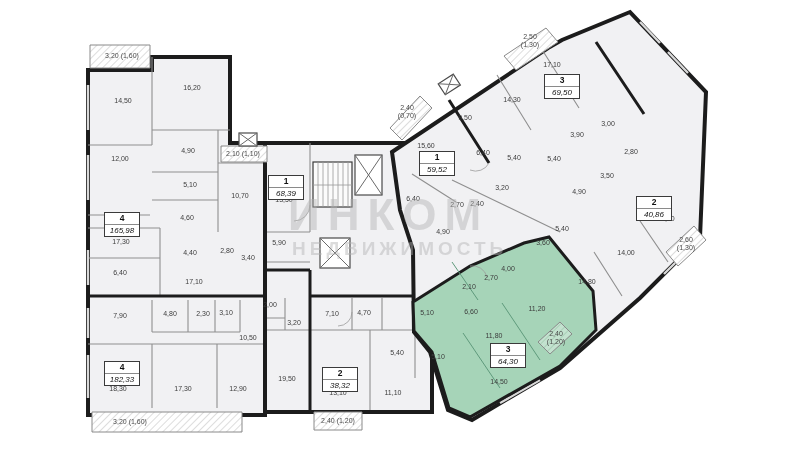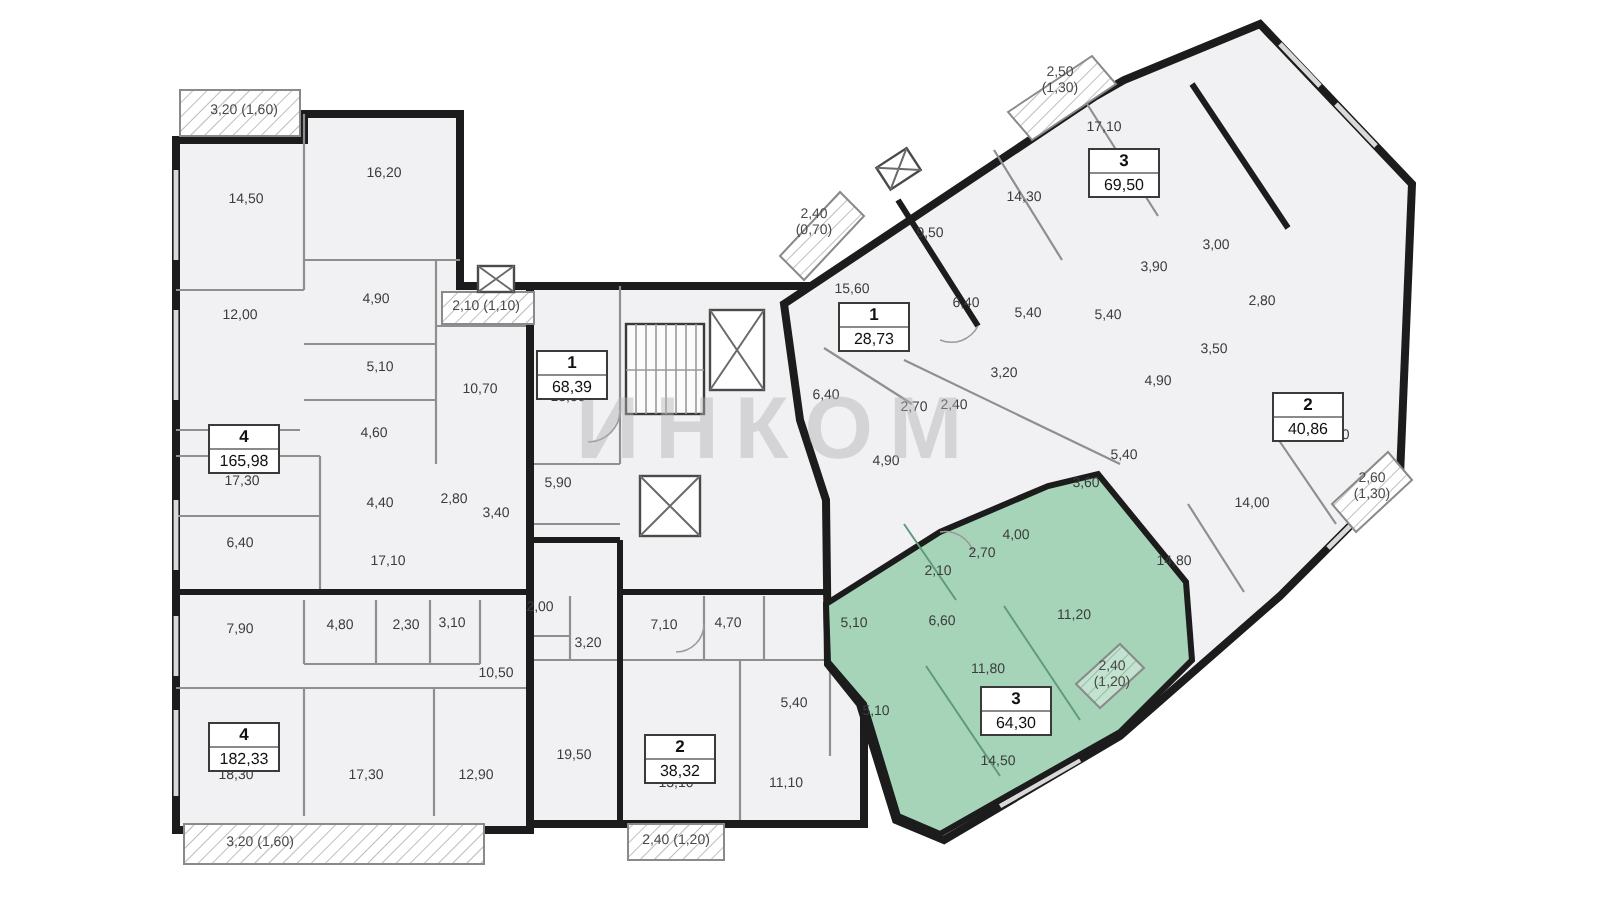--- a/index.html
+++ b/index.html
@@ -19,21 +19,21 @@
   .balc{stroke:#8a8a8a;stroke-width:1;}
   #labels{position:absolute;left:0;top:0;width:800px;height:450px;}
   .lbl{position:absolute;transform:translate(-50%,-50%);font-size:7px;color:#3c3c3c;
        white-space:nowrap;line-height:1;}
   .blbl{position:absolute;transform:translate(-50%,-50%);font-size:7px;color:#4a4a4a;
         width:30px;text-align:center;line-height:1.15;}
   .blbl.wide{white-space:nowrap;width:auto;}
   .badge{position:absolute;width:34px;background:#fff;border:1px solid #3a3a3a;
          text-align:center;z-index:5;}
   .badge .t{font-size:8.5px;font-weight:bold;line-height:11px;border-bottom:1px solid #8a8a8a;color:#111;}
-  .badge .a{font-size:8px;line-height:11px;color:#111;}
+  .badge .a{font-size:8px;line-height:11px;color:#111;font-style:italic;}
   .wm{position:absolute;color:#b3b3b3;opacity:.45;font-weight:bold;z-index:2;}
   #wm1{left:288px;top:190px;font-size:44px;letter-spacing:8px;}
   #wm2{left:292px;top:238px;font-size:19px;letter-spacing:4px;}
 </style>
 </head>
 <body>
 
 <div id="plan">
 
   <svg width="800" height="450" viewBox="0 0 800 450">
@@ -111,20 +111,21 @@
         <rect class="xrect" x="440" y="78" width="18" height="13"></rect>
         <path class="xl" d="M440,78 L458,91 M458,78 L440,91"></path>
       </g>
       <path class="door" d="
         M310,205 a16,16 0 0 1 -16,16 M352,312 a14,14 0 0 1 -14,14
         M489,163 a15,15 0 0 1 -19,7 M470,266 a15,15 0 0 1 17,11"></path>
     </g>
   </svg>
 
   <div id="wm1" class="wm">ИНКОМ</div>
+  <div id="wm2" class="wm">НЕДВИЖИМОСТЬ</div>
 
   <div id="labels">
       <div class="lbl" style="left: 123px; top: 100px;">14,50</div>
       <div class="lbl" style="left: 192px; top: 87px;">16,20</div>
       <div class="lbl" style="left: 120px; top: 158px;">12,00</div>
       <div class="lbl" style="left: 188px; top: 150px;">4,90</div>
       <div class="lbl" style="left: 190px; top: 184px;">5,10</div>
       <div class="lbl" style="left: 187px; top: 217px;">4,60</div>
       <div class="lbl" style="left: 227px; top: 250px;">2,80</div>
       <div class="lbl" style="left: 190px; top: 252px;">4,40</div>
@@ -203,21 +204,21 @@
   <div class="badge" style="left:268px;top:175px">
     <div class="t">1</div>
     <div class="a">68,39</div>
   </div>
   <div class="badge" style="left:322px;top:367px">
     <div class="t">2</div>
     <div class="a">38,32</div>
   </div>
   <div class="badge" style="left:419px;top:151px">
     <div class="t">1</div>
-    <div class="a">28,73</div>
+    <div class="a">59,52</div>
   </div>
   <div class="badge" style="left:544px;top:74px">
     <div class="t">3</div>
     <div class="a">69,50</div>
   </div>
   <div class="badge" style="left:636px;top:196px">
     <div class="t">2</div>
     <div class="a">40,86</div>
   </div>
   <div class="badge" style="left:490px;top:343px">

